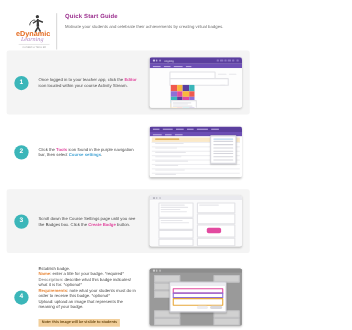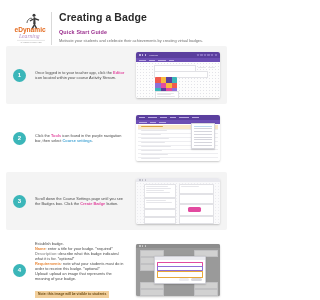--- a/index.html
+++ b/index.html
@@ -118,21 +118,20 @@
         <text x="1.5" y="21.4" font-family="Liberation Sans, sans-serif" font-size="6.6" font-weight="bold" fill="#e46a1e">eDynamic</text>
         <text x="6" y="26.6" font-family="Liberation Serif, serif" font-size="5.6" font-style="italic" fill="#b58cc4">Learning</text>
         <line x1="4" y1="29.4" x2="32" y2="29.4" stroke="#cfcfcf" stroke-width="0.5"></line>
         <text x="7.5" y="32.4" font-family="Liberation Sans, sans-serif" font-size="2.2" fill="#a6a6a6">CAREER &amp; TECH ED</text>
       </svg>
     </div>
 
     <div class="hdr-div"></div>
 
     <div class="hdr-txt">
-      <h1 class="h1">Creating a Badge</h1>
       <div class="h2">Quick Start Guide</div>
       <p class="h3">Motivate your students and celebrate their achievements by creating virtual badges.</p>
     </div>
   </div>
 
   <div class="step">
     <div class="bullet">1</div>
     <div class="body">
       <p><span>Once logged in to your teacher app, click the </span><span class="kw pink">Editor</span></p>
       <p><span>icon located within your course Activity Stream.</span></p>

